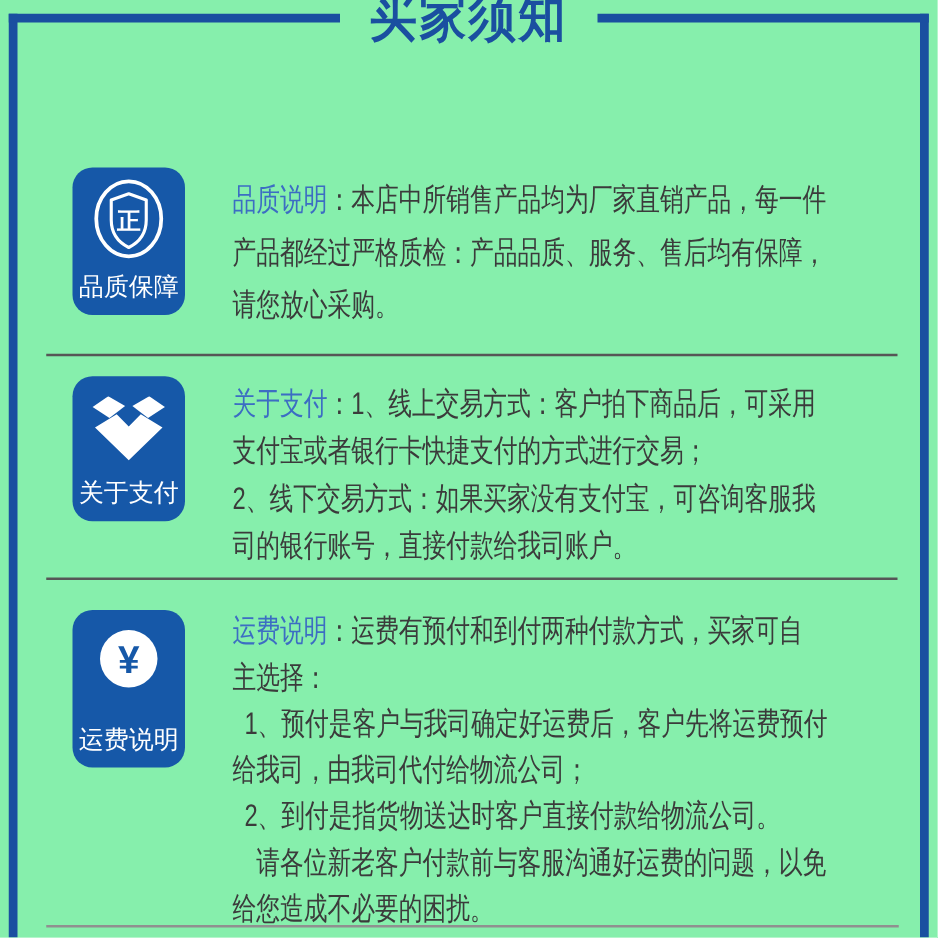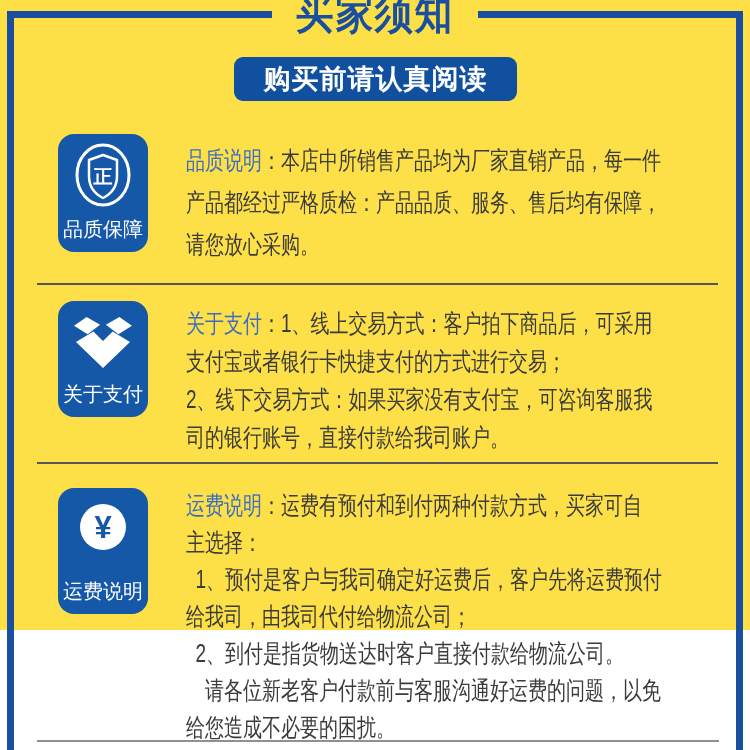--- a/index.html
+++ b/index.html
@@ -10,21 +10,21 @@
     --body_text:#3b3b3b;
     --separator_dark:#565656;
     --separator_light:#909090;
   }
   html,body{margin:0;padding:0;}
   body{
     width:750px;height:750px;background:#ffffff;overflow:hidden;
     font-family:"Liberation Sans","DejaVu Sans",sans-serif;
     position:relative;
   }
-  .canvas{position:absolute;left:0;top:0;width:750px;height:630px;background:#fde047;}
+  .canvas{position:absolute;left:0;top:0;width:750px;height:750px;background:#86efac;}
 
   
   .frame-left  {position:absolute;left:7px;  top:11px; width:7px;  height:739px;background:var(--frame_blue);}
   .frame-right {position:absolute;left:736px;top:11px; width:7px;  height:739px;background:var(--frame_blue);}
   .frame-top-l {position:absolute;left:7px;  top:11px; width:265px;height:7px;  background:var(--frame_blue);}
   .frame-top-r {position:absolute;left:478px;top:11px; width:265px;height:7px;  background:var(--frame_blue);}
 
   
   .page-title{
     position:absolute;top:-10px;left:50%;
@@ -88,21 +88,20 @@
 
 <div class="canvas">
 
   <div class="frame-left"></div>
   <div class="frame-right"></div>
   <div class="frame-top-l"></div>
   <div class="frame-top-r"></div>
 
   <div class="page-title">买家须知</div>
 
-  <div class="notice-btn">购买前请认真阅读</div>
 
   <div class="badge badge-1">
     <div class="icon-wrap">
       <svg width="62" height="66" viewBox="0 0 62 66" aria-hidden="true">
         <ellipse cx="31" cy="33" rx="26" ry="30" fill="none" stroke="#ffffff" stroke-width="3"></ellipse>
         <path d="M31 13 L45 18 L45 34 C45 46 39 52 31 56 C23 52 17 46 17 34 L17 18 Z" fill="none" stroke="#ffffff" stroke-width="2.5" stroke-linejoin="round"></path>
         <text x="31" y="41" text-anchor="middle" font-size="19" font-weight="bold" fill="#ffffff">正</text>
       </svg>
     </div>
     <div class="badge-label">品质保障</div>

